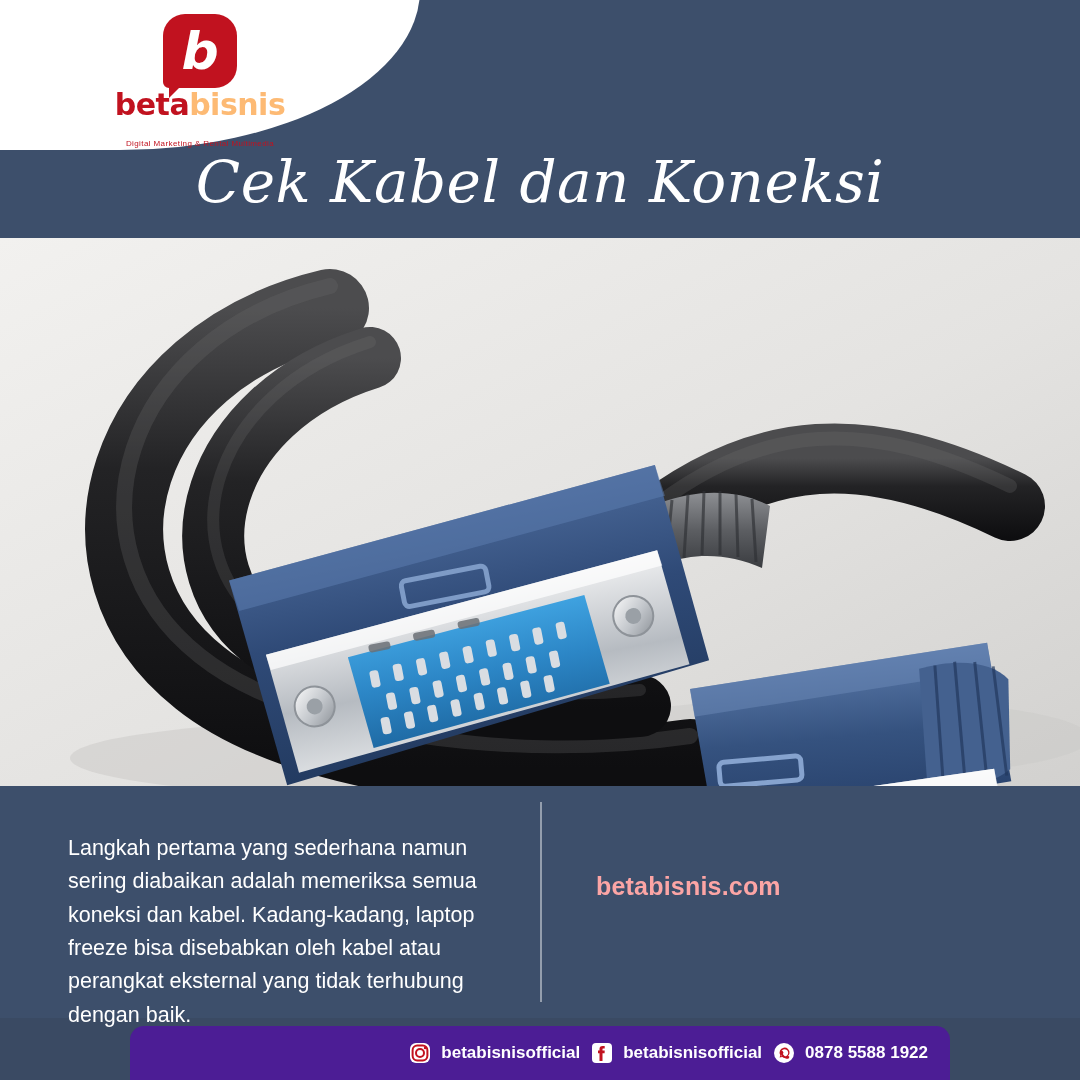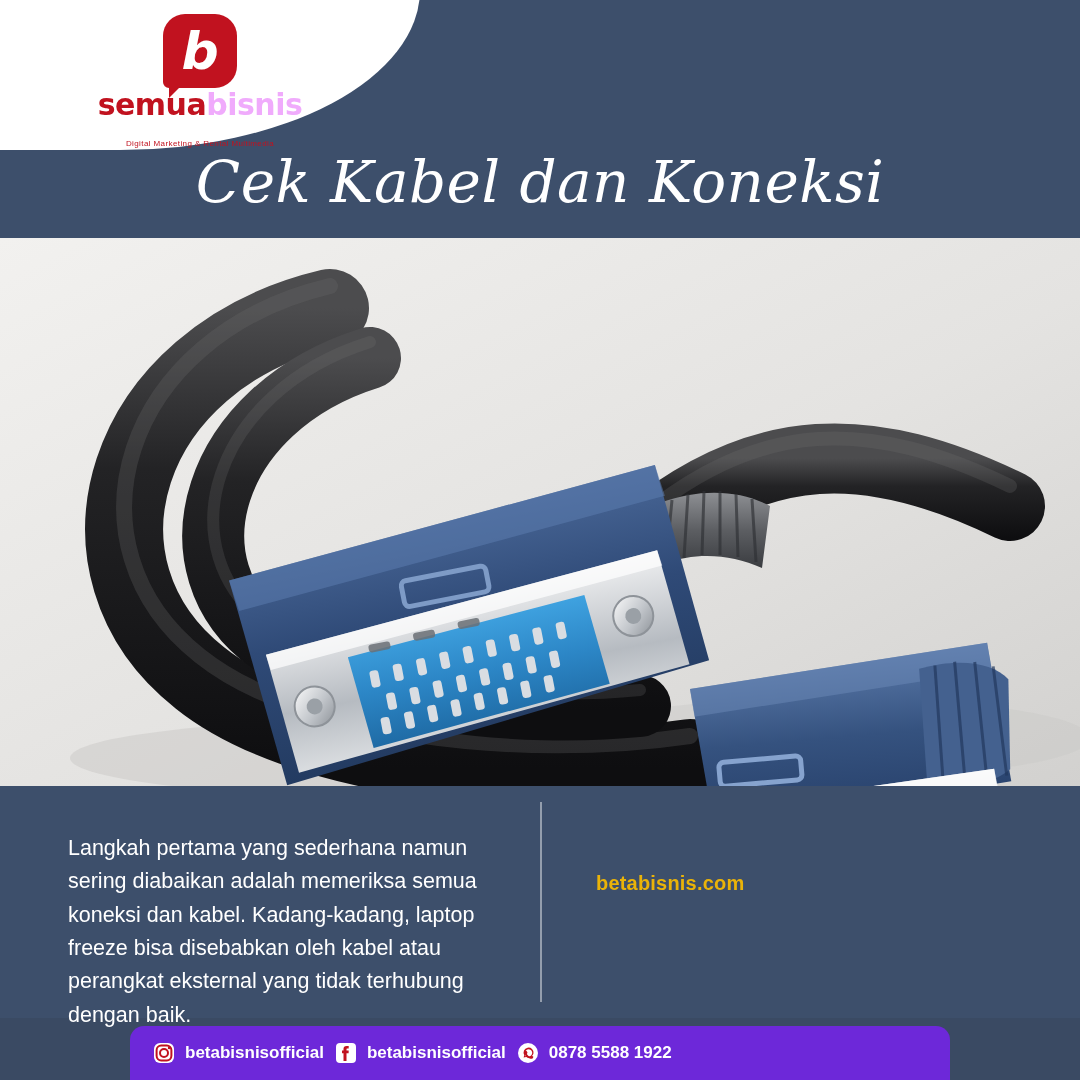--- a/index.html
+++ b/index.html
@@ -84,21 +84,21 @@
   }
 
   .logo-text {
     font-family: "DejaVu Sans", sans-serif;
     font-size: 30px;
     font-weight: bold;
     color: #c1121f;
     letter-spacing: -0.5px;
     line-height: 1;
   }
-  .logo-text .dark { color: #f0abfc; }
+  .logo-text .dark { color: #fdba74; }
 
   .logo-tag {
     font-size: 8px;
     color: #c1121f;
     letter-spacing: 0.4px;
     margin-top: 19px;
   }
 
   .headline {
     position: absolute;
@@ -151,39 +151,39 @@
     color: #ffffff;
     font-size: 21.5px;
     line-height: 1.55;
     margin-top: 24px;
   }
 
   .site-url {
     position: absolute;
     left: 596px;
     top: 86px;
-    color: #eab308;
-    font-size: 20px;
+    color: #fca5a5;
+    font-size: 25px;
     font-weight: bold;
     letter-spacing: 0.2px;
   }
 
   
   .footer {
     position: absolute;
     left: 130px;
     bottom: 0;
     width: 820px;
     height: 54px;
-    background: #6d28d9;
+    background: #4c1d95;
     border-top-left-radius: 14px;
     border-top-right-radius: 14px;
     display: flex;
     align-items: center;
-    justify-content: flex-start;
+    justify-content: flex-end;
     padding: 0 22px;
   }
 
   .social {
     display: flex;
     align-items: center;
     gap: 9px;
     color: #ffffff;
     font-size: 17px;
     font-weight: bold;
@@ -208,21 +208,21 @@
 <div class="poster">
 
   <div class="header">
     <div class="header-white-shape"></div>
 
     <div class="logo-wrap">
       <div class="logo-mark">
         <div class="bubble"></div>
         <div class="letter">b</div>
       </div>
-      <div class="logo-text"><span>semua</span><span class="dark">bisnis</span></div>
+      <div class="logo-text"><span>beta</span><span class="dark">bisnis</span></div>
       <div class="logo-tag">Digital Marketing &amp; Rental Multimedia</div>
     </div>
 
     <div class="headline">Cek Kabel dan Koneksi</div>
   </div>
 
   <div class="photo">
     <svg viewBox="0 0 1080 548" xmlns="http://www.w3.org/2000/svg" aria-hidden="true">
       <defs>
         <linearGradient id="bg" x1="0" y1="0" x2="1" y2="1">

